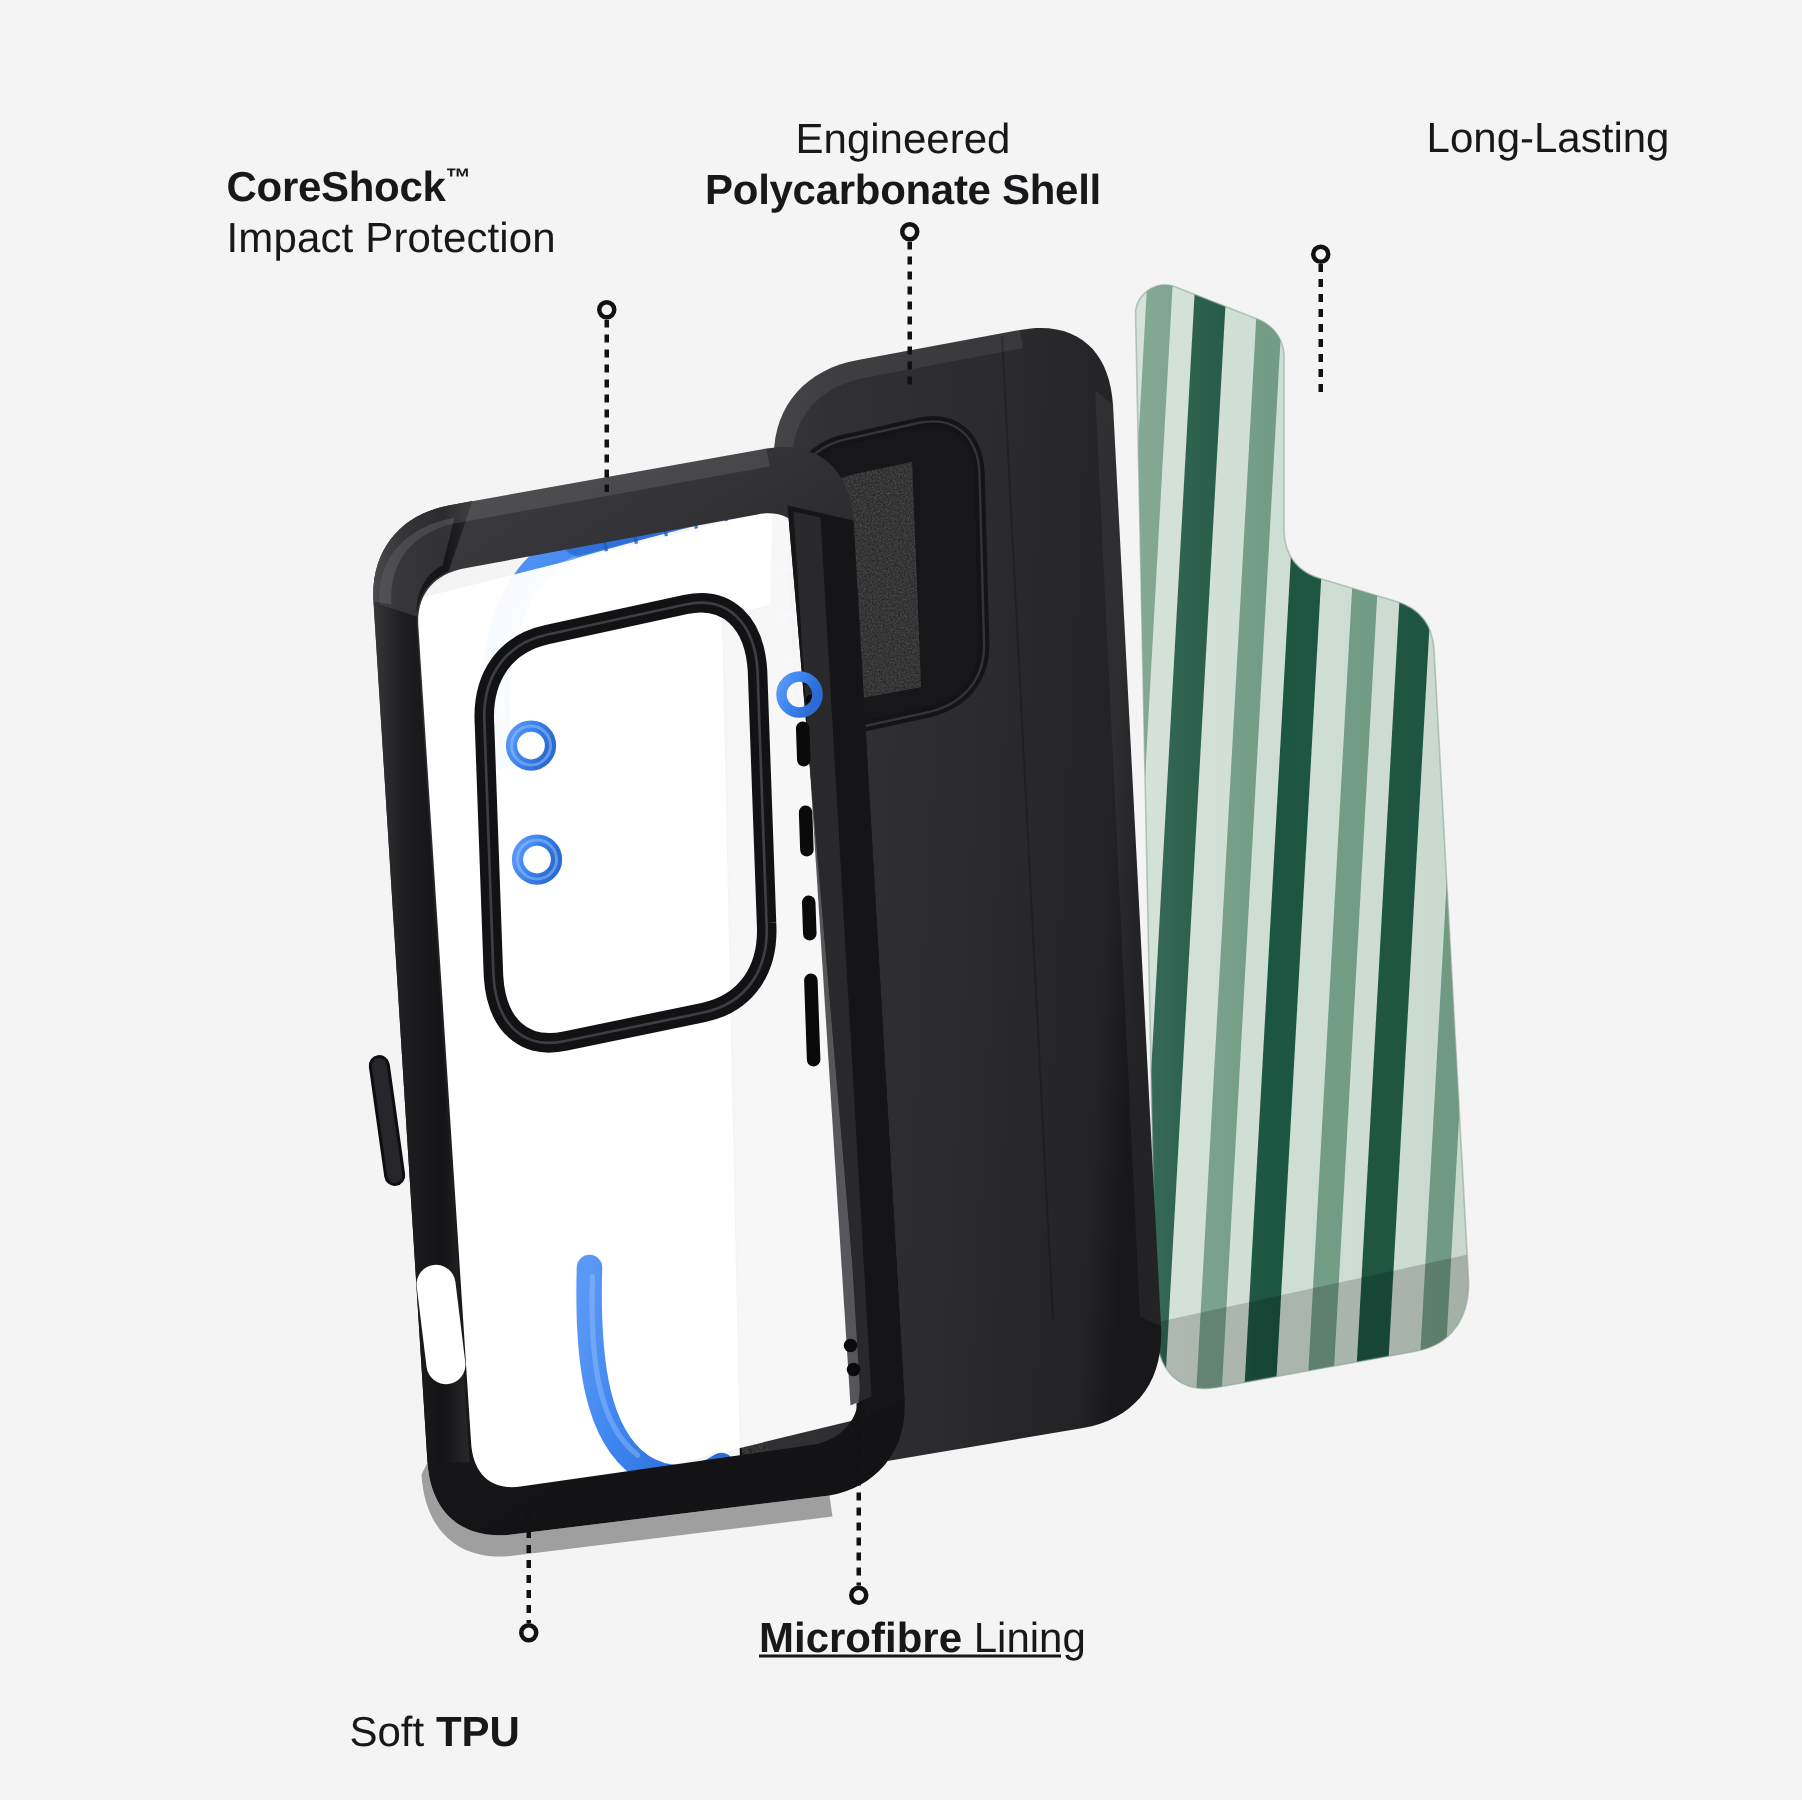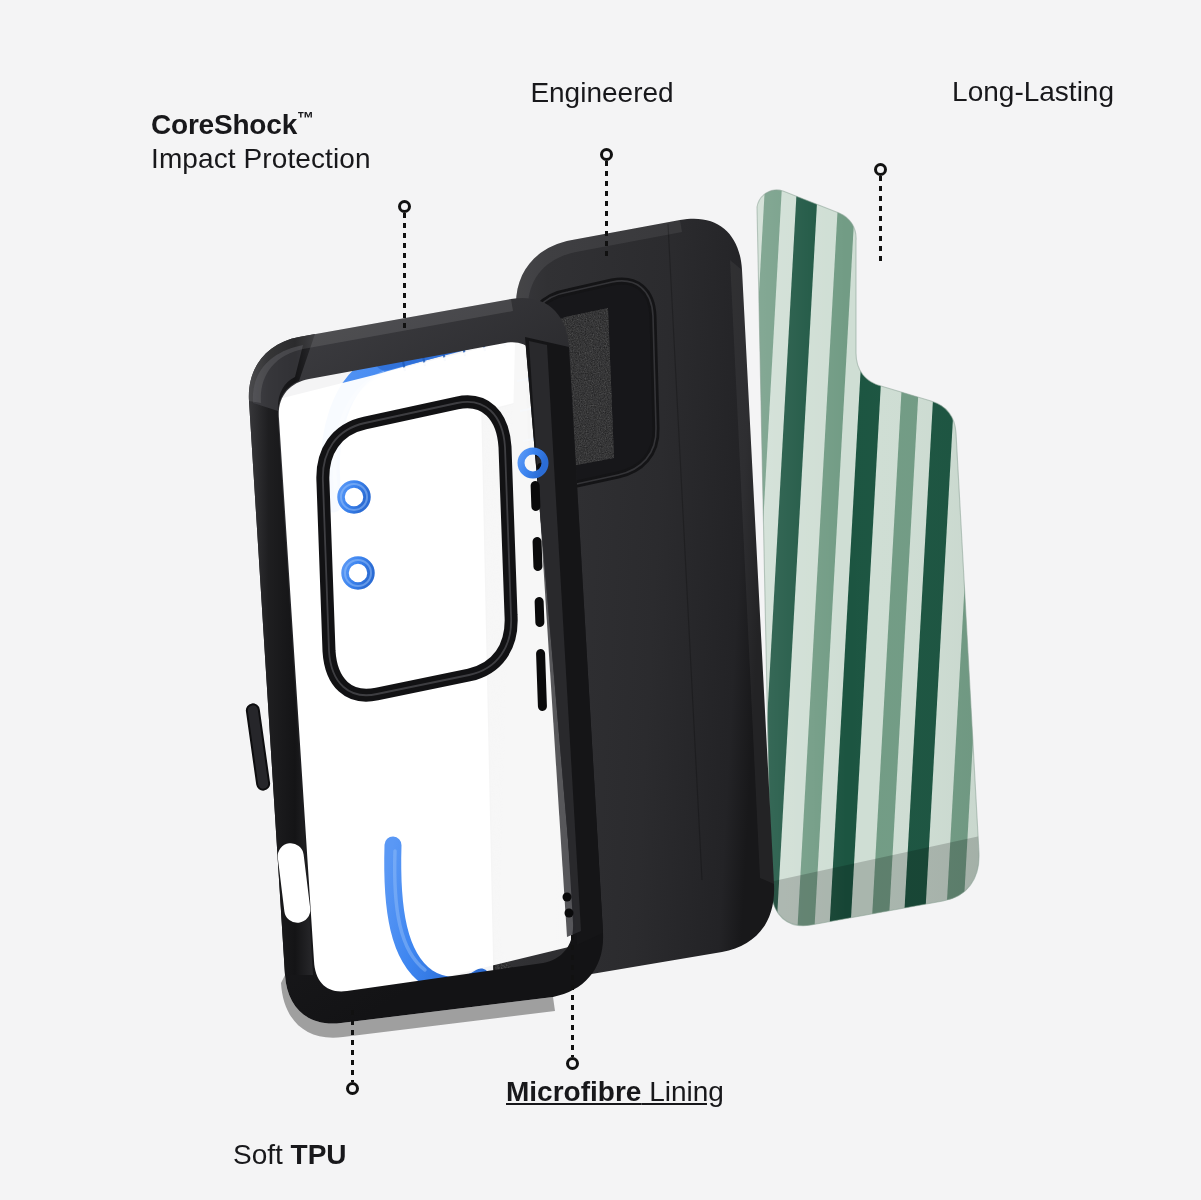--- a/index.html
+++ b/index.html
@@ -22,21 +22,21 @@
 
   .c-coreshock{left:151px;top:108px;font-size:28px;text-align:left;}
   .c-coreshock .l1{font-weight:700;letter-spacing:-.2px;}
   .c-coreshock .l2{font-weight:400;letter-spacing:.1px;}
   .c-coreshock .tm{font-size:17px;vertical-align:super;letter-spacing:0;}
 
   .c-poly{left:424px;top:76px;font-size:28px;text-align:center;width:356px;}
   .c-poly .l1{font-weight:400;}
   .c-poly .l2{font-weight:700;letter-spacing:-.2px;}
 
-  .c-print{left:866px;top:75px;font-size:28px;text-align:right;width:248px;}
+  .c-print{left:908px;top:75px;font-size:28px;text-align:center;width:248px;}
   .c-print .l1{font-weight:400;}
   .c-print .l2{font-weight:700;letter-spacing:-.2px;}
 
   .c-tpu{left:233px;top:1098px;font-size:28px;margin-top:40px;}
   .c-micro{left:506px;top:1075px;font-size:28px;text-decoration:underline;}
 
   
   .leader{position:absolute;}
   .leader .ring{
     position:absolute;left:0;top:0;
@@ -356,20 +356,21 @@
     </svg>
   </div>
 
   <div class="callout c-coreshock">
     <span class="l1"><span>CoreShock</span><span class="tm">™</span></span>
     <span class="l2">Impact Protection</span>
   </div>
 
   <div class="callout c-poly">
     <span class="l1">Engineered</span>
+    <span class="l2">Polycarbonate Shell</span>
   </div>
 
   <div class="callout c-print">
     <span class="l1">Long-Lasting</span>
   </div>
 
   <div class="callout c-tpu">
     <span class="inline-row"><span class="reg">Soft </span><span class="bold">TPU</span></span>
   </div>
 

